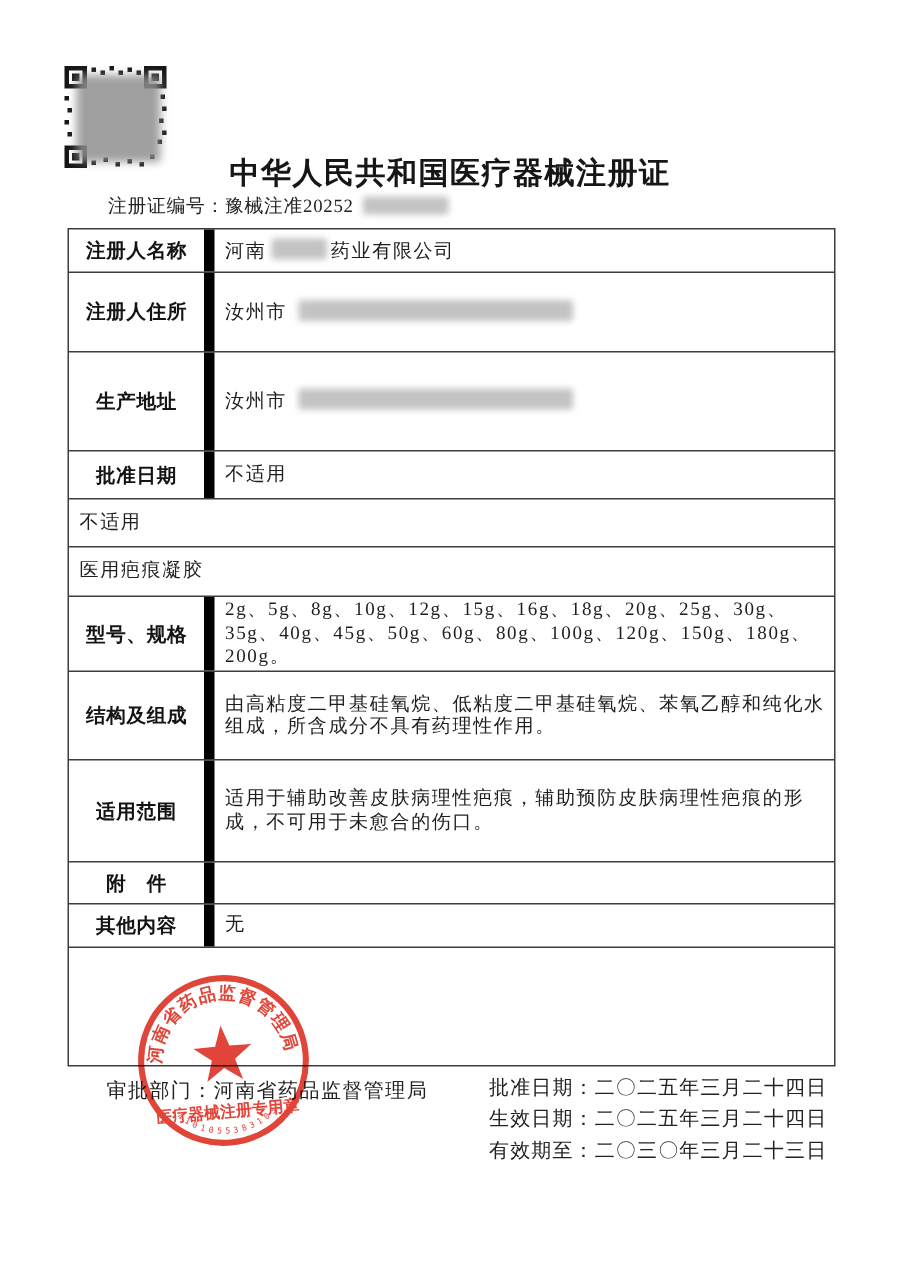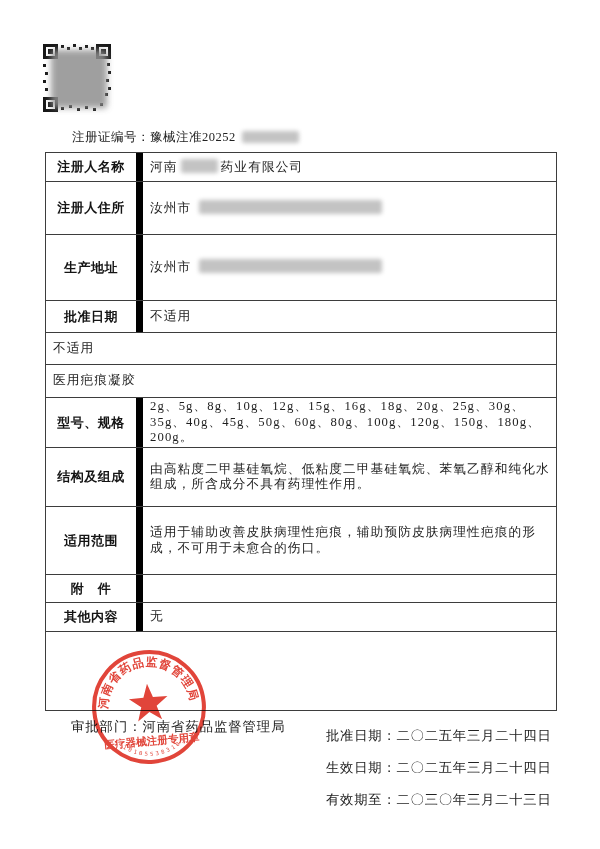--- a/index.html
+++ b/index.html
@@ -46,21 +46,21 @@
   .t-row:nth-child(6){height:33px}
   .t-row:nth-child(7){height:50px}
   .t-row:nth-child(8){height:59px}
   .t-row:nth-child(9){height:68px}
   .t-row:nth-child(10){height:28px}
   .t-row:nth-child(11){height:29px}
   .t-row:nth-child(12){height:78px}
   
   #approval-line{position:absolute;left:71px;top:718px;font-size:13.3px;letter-spacing:1px;color:#222;}
   #dates{position:absolute;left:326px;top:714px;font-size:13.3px;letter-spacing:.8px;color:#222;}
-  #dates .date-line{height:21px;line-height:21px;white-space:nowrap;margin-top:11px;}
+  #dates .date-line{height:21px;line-height:21px;white-space:nowrap;}
   
   #stamp{position:absolute;left:88px;top:646px;width:122px;height:122px;transform:rotate(-5deg);opacity:.88;mix-blend-mode:multiply;}
 </style>
 </head>
 <body>
 
 <div id="page">
 
   <div id="qr">
     <svg width="70" height="70" viewBox="0 0 70 70">
@@ -94,20 +94,21 @@
         <rect x="63" y="50" width="3" height="3"></rect>
         <rect x="1" y="21" width="3" height="3"></rect>
           <rect x="3" y="29" width="3" height="3"></rect>
         <rect x="1" y="37" width="3" height="3"></rect>
           <rect x="3" y="45" width="3" height="3"></rect>
       </g>
     </svg>
     <div id="qr-blur"></div>
   </div>
 
+  <div id="title">中华人民共和国医疗器械注册证</div>
 
   <div id="reg-line"><span>注册证编号：</span><span>豫械注准20252</span><span class="redact md"></span></div>
 
   <div id="cert-table">
       <div class="t-row">
         <div class="t-label">注册人名称</div>
         <div class="t-value">
           <div class="inner"><span>河南</span><span class="redact sm"></span><span>药业有限公司</span></div>
         </div>
       </div>

